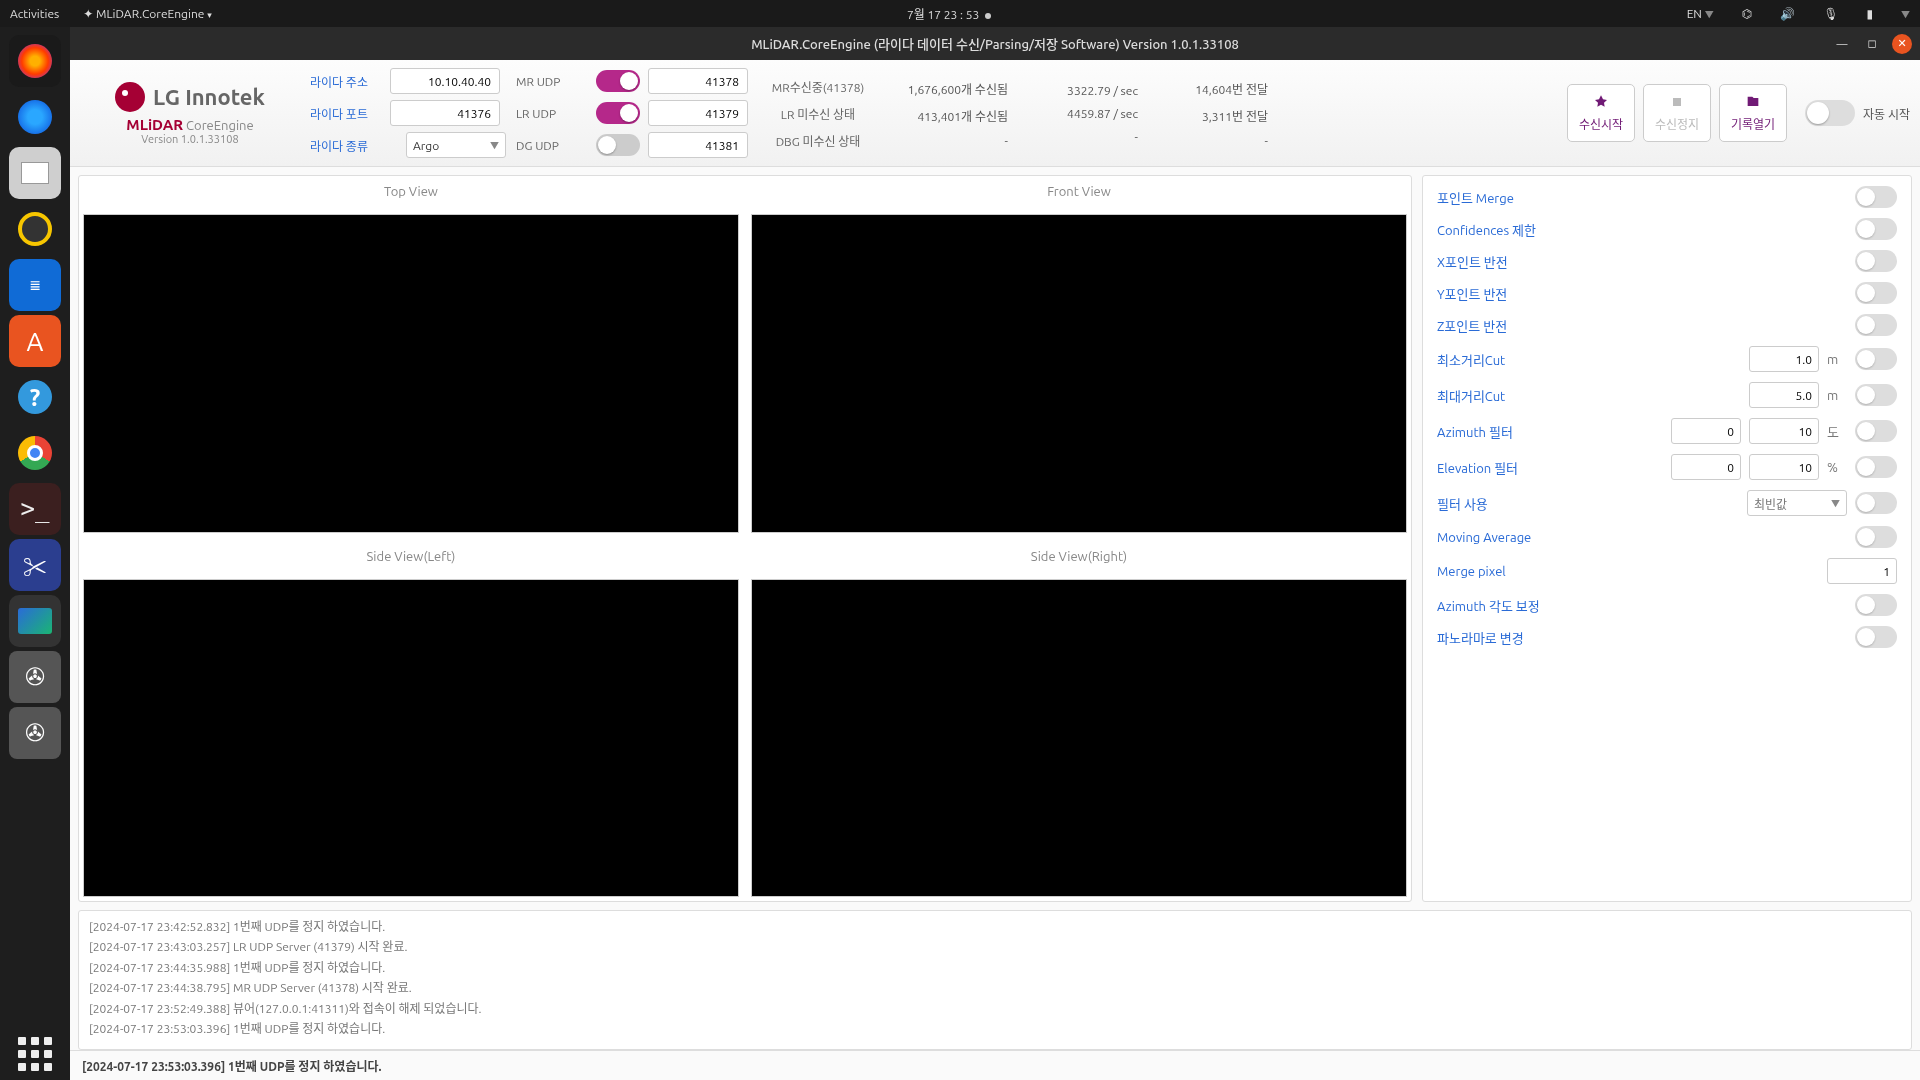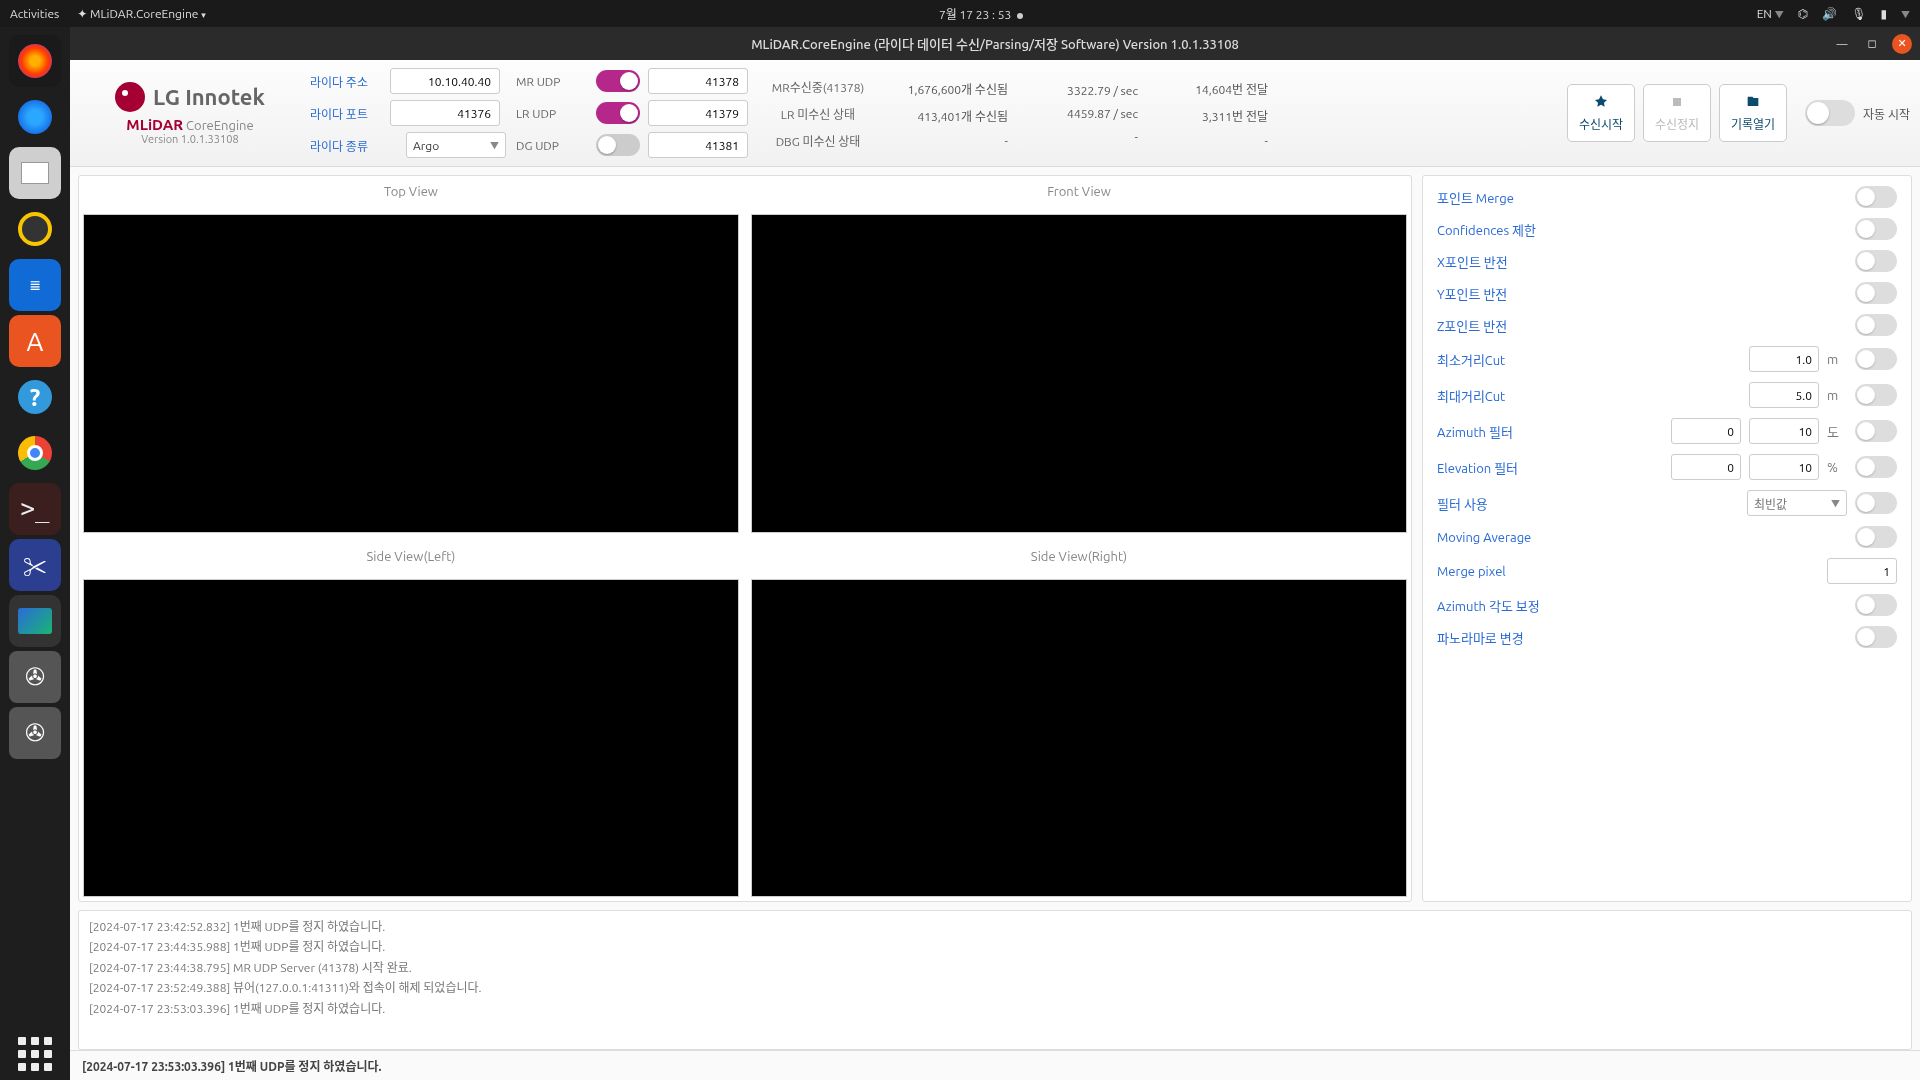--- a/index.html
+++ b/index.html
@@ -1,21 +1,21 @@
 <!DOCTYPE html>
 <html><head>
 <meta charset="utf-8">
 <style>
 * { box-sizing: border-box; margin: 0; padding: 0; font-family: "Ubuntu", "Noto Sans CJK KR", sans-serif; }
 body { background: #1e1e1e; width: 1920px; height: 1080px; overflow: hidden; font-size: 13px; transform-origin: 0 0; }
 
 .topbar { height: 27px; background: #1a1a1a; color: #ddd; display: flex; align-items: center; padding: 0 10px; font-size: 12px; }
-.topbar .left { display: flex; gap: 18px; align-items: center;}
+.topbar .left { display: flex; gap: 24px; align-items: center;}
 .topbar .center { flex: 1; text-align: center; }
-.topbar .right { display: flex; gap: 14px; align-items: flex-end;}
+.topbar .right { display: flex; gap: 28px; align-items: flex-end;}
 .topbar .appmenu::after { content: " ▾"; font-size: 9px;}
 .dot{ width:6px;height:6px;border-radius:50%;background:#ccc;display:inline-block;margin-left:6px;}
 
 .titlebar { height: 33px; background: #2b2b2b; color: #ddd; display: flex; align-items: center; position: relative; font-size: 13px; margin-left: 70px;}
 .titlebar .title { flex: 1; text-align: center; font-weight: 500;}
 .titlebar .winbtns { position: absolute; right: 8px; display: flex; gap: 10px;}
 .titlebar .winbtn { width: 20px; height: 20px; border-radius: 50%; display:flex;align-items:center;justify-content:center; font-size:11px;}
 .titlebar .close { background:#e95420;color:#fff;}
 
 .dock { position: absolute; left: 0; top: 27px; bottom: 0; width: 70px; background: rgba(30,30,30,0.9); display: flex; flex-direction: column; align-items: center; padding-top: 8px; gap: 4px;}
@@ -59,21 +59,21 @@
 .toggle{ width: 44px; height: 22px; border-radius: 11px; background:#ccc; position:relative; cursor:pointer;}
 .toggle.on{ background:#b5288a;}
 .toggle .knob{ width:18px;height:18px;border-radius:50%;background:#fff;position:absolute;top:2px;left:2px;box-shadow:0 1px 2px rgba(0,0,0,.3);}
 .toggle.on .knob{ left:24px;}
 .stats-col{ display:flex; flex-direction:column; gap:10px; font-size:12px; color:#555;}
 .stats-col div{ min-width:120px; text-align:right;}
 .stats-col.lbl div{ text-align:center; color:#666;}
 .big-toggle{ width:50px;height:26px;border-radius:13px;background:#ddd;position:relative;}
 .big-toggle .knob{width:22px;height:22px;border-radius:50%;background:#fff;position:absolute;top:2px;left:2px;box-shadow:0 1px 2px rgba(0,0,0,.3);}
 .ribbon-btns{ display:flex; gap:8px;}
-.rbtn{ width:68px; height:58px; border:1px solid #ccc; border-radius:5px; background:#fff; display:flex; flex-direction:column; align-items:center; justify-content:center; gap:5px; font-size:12px; color:#0c4a6e; cursor:pointer;}
+.rbtn{ width:68px; height:58px; border:1px solid #ccc; border-radius:5px; background:#fff; display:flex; flex-direction:column; align-items:center; justify-content:center; gap:5px; font-size:12px; color:#701a75; cursor:pointer;}
 .rbtn.disabled{ color:#bbb;}
 .rbtn svg{width:16px;height:16px;fill:currentColor;}
 
 .main{ flex:1; display:flex; gap:10px; padding:8px;}
 .views{ flex:1; background:#fff; border:1px solid #ddd; border-radius:3px; padding:4px; display:grid; grid-template-columns:1fr 1fr; grid-template-rows: auto 1fr auto 1fr; gap:12px;}
 .view-title{ text-align:center; color:#888; font-size:13px; padding:4px 0;}
 .view-canvas{ background:#000; border:1px solid #ccc; height:100%;}
 .sidepanel{ width: 490px; background:#fff; border:1px solid #ddd; border-radius:3px; padding:10px 14px; display:flex; flex-direction:column; gap:10px; font-size:13px;}
 .sp-row{ display:flex; align-items:center; gap:8px;}
 .sp-label{ flex:1; color:#2a6bd6;}
@@ -391,20 +391,21 @@
           <div class="sp-label">파노라마로 변경</div>
           <div class="toggle-sm">
             <div class="knob"></div>
           </div>
         </div>
     </div>
   </div>
 
   <div class="logbox">
     <div>[2024-07-17 23:42:52.832] 1번째 UDP를 정지 하였습니다.</div>
+    <div>[2024-07-17 23:43:03.257] LR UDP Server (41379)  시작 완료.</div>
     <div>[2024-07-17 23:44:35.988] 1번째 UDP를 정지 하였습니다.</div>
     <div>[2024-07-17 23:44:38.795] MR UDP Server (41378)  시작 완료.</div>
     <div>[2024-07-17 23:52:49.388] 뷰어(127.0.0.1:41311)와 접속이 해제 되었습니다.</div>
     <div>[2024-07-17 23:53:03.396] 1번째 UDP를 정지 하였습니다.</div>
   </div>
 
   <div class="statusbar">
     <b>[2024-07-17 23:53:03.396] 1번째 UDP를 정지 하였습니다.</b>
   </div>
 </div>

